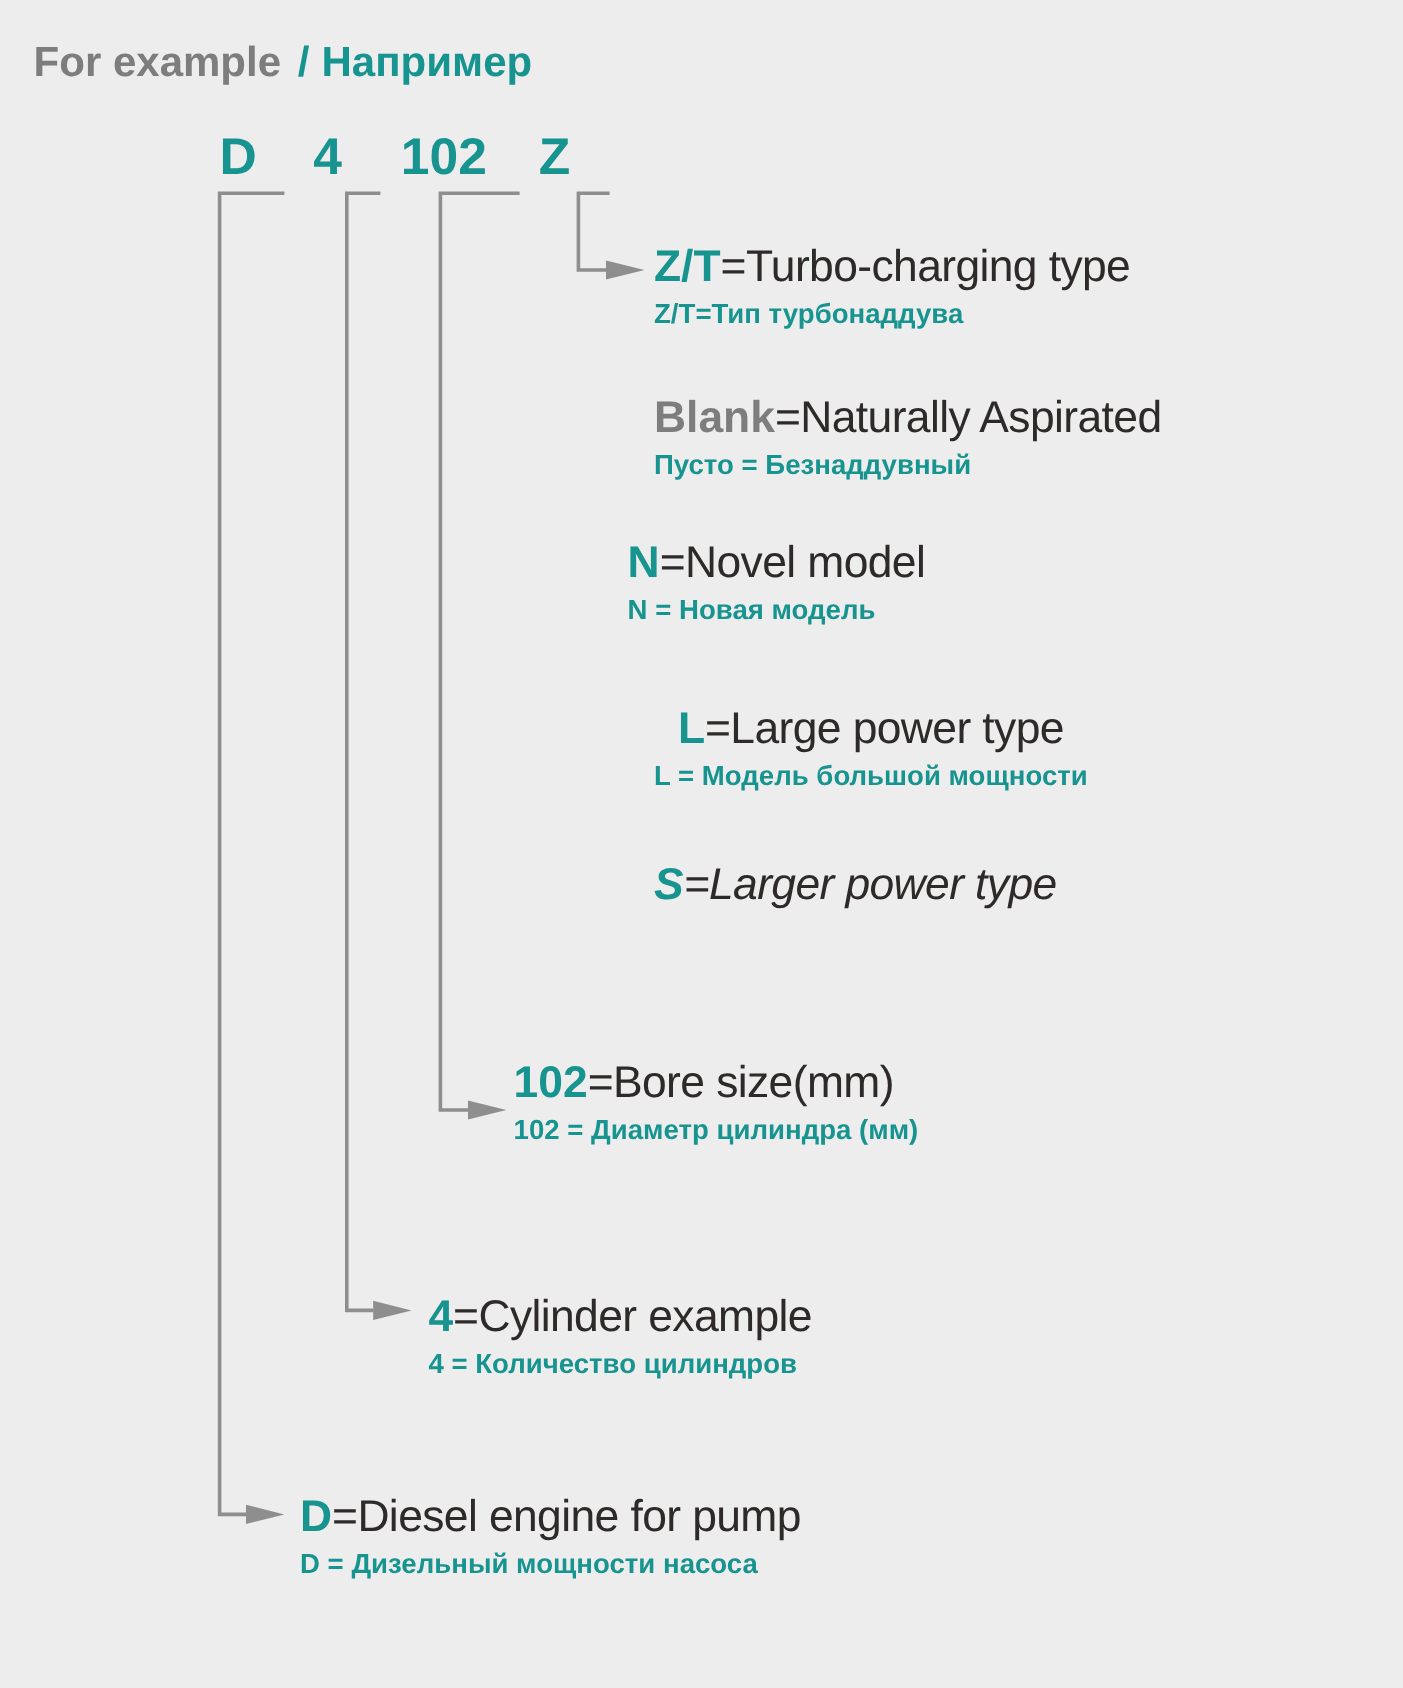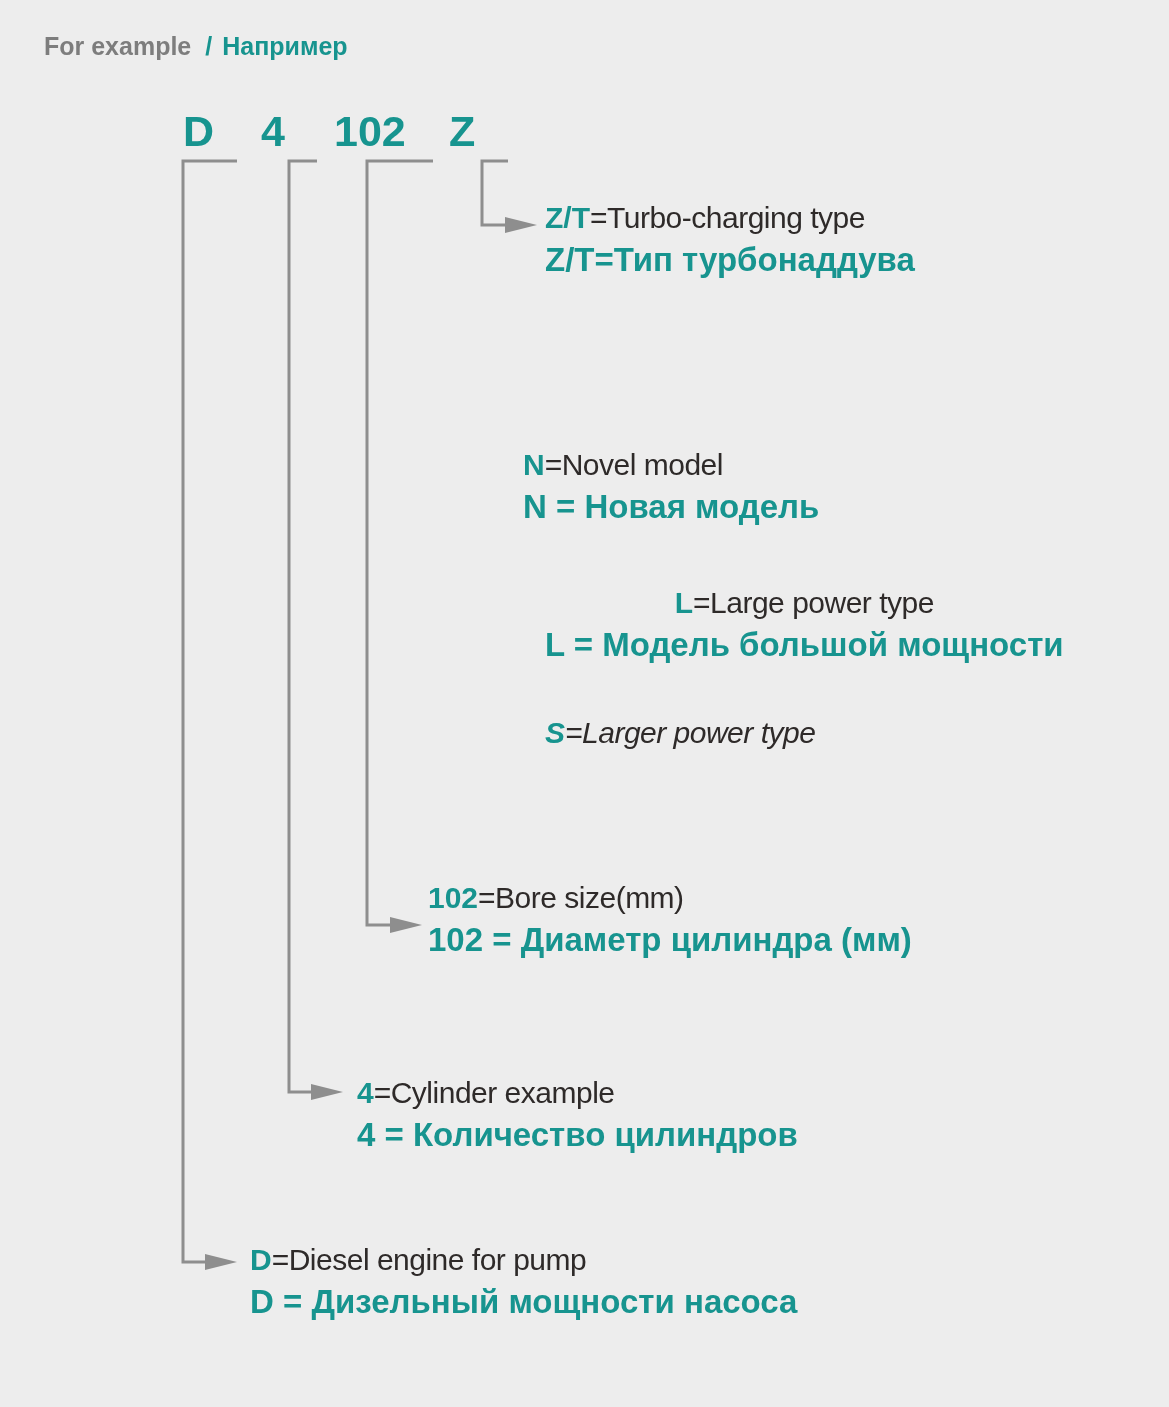--- a/index.html
+++ b/index.html
@@ -7,49 +7,49 @@
   }
   *{box-sizing:border-box;}
   html,body{margin:0;padding:0;}
   body{font-family:"Liberation Sans", sans-serif; background:#fff;}
   .canvas{
     position:relative; width:1169px; height:1407px;
     background:var(--background); overflow:hidden;
   }
   
   .title{
-    position:absolute; left:44px; top:34px;
-    font-size:25px; font-weight:bold; line-height:1;
+    position:absolute; left:28px; top:34px;
+    font-size:35px; font-weight:bold; line-height:1;
     color:var(--gray); white-space:nowrap;
   }
   .title .sep{color:var(--teal); margin-left:14px; margin-right:10px;}
   .title .ru{color:var(--teal);}
   
   .code-char{
     position:absolute; top:110px; font-size:43px; font-weight:bold;
     line-height:1; color:var(--teal);
   }
   .code-char--d{left:183px;}
   .code-char--cyl{left:261px;}
   .code-char--bore{left:334px;}
   .code-char--turbo{left:449px;}
   
   .connectors{position:absolute; left:0; top:0; pointer-events:none;}
   .connectors path{fill:none; stroke:var(--line); stroke-width:3;}
   .connectors polygon{fill:var(--line); stroke:none;}
   
   .entry{position:absolute;}
   .entry .en{
-    font-size:30px; line-height:1; letter-spacing:-0.5px;
+    font-size:37px; line-height:1; letter-spacing:-0.5px;
     color:var(--dark); white-space:nowrap;
   }
   .entry .en .token{font-weight:bold; color:var(--teal); letter-spacing:0;}
   .entry--blank .en .token{color:var(--gray);}
   .entry .ru{
-    margin-top:10px; font-size:33px; font-weight:bold; line-height:1;
+    margin-top:10px; font-size:23px; font-weight:bold; line-height:1;
     color:var(--teal); white-space:nowrap;
   }
   .entry--turbo{left:545px; top:203px;}
   .entry--blank{left:545px; top:329px;}
   .entry--novel{left:523px; top:450px;}
   .entry--large{left:545px; top:588px;text-align:center;}
   .entry--larger{left:545px; top:718px;font-style:italic;}
   .entry--bore{left:428px; top:883px;}
   .entry--cylinder{left:357px; top:1078px;}
   .entry--diesel{left:250px; top:1245px;}
@@ -85,20 +85,24 @@
       <path d="M508,161 H482 V225 H505"></path>
       <polygon points="505,217 537,225 505,233"></polygon>
     </g>
   </svg>
 
   <div class="entry entry--turbo">
     <div class="en"><span class="token">Z/T</span><span>=Turbo-charging type</span></div>
     <div class="ru">Z/T=Тип турбонаддува</div>
   </div>
 
+  <div class="entry entry--blank">
+    <div class="en"><span class="token">Blank</span><span>=Naturally Aspirated</span></div>
+    <div class="ru">Пусто = Безнаддувный</div>
+  </div>
 
   <div class="entry entry--novel">
     <div class="en"><span class="token">N</span><span>=Novel model</span></div>
     <div class="ru">N = Новая модель</div>
   </div>
 
   <div class="entry entry--large">
     <div class="en"><span class="token">L</span><span>=Large power type</span></div>
     <div class="ru">L = Модель большой мощности</div>
   </div>

